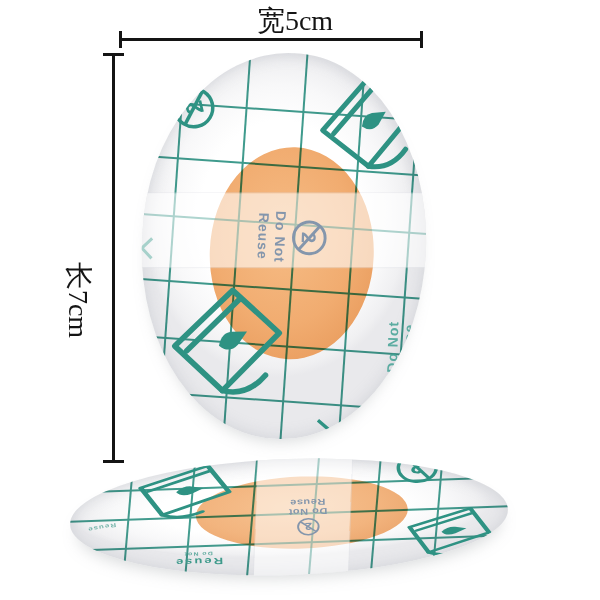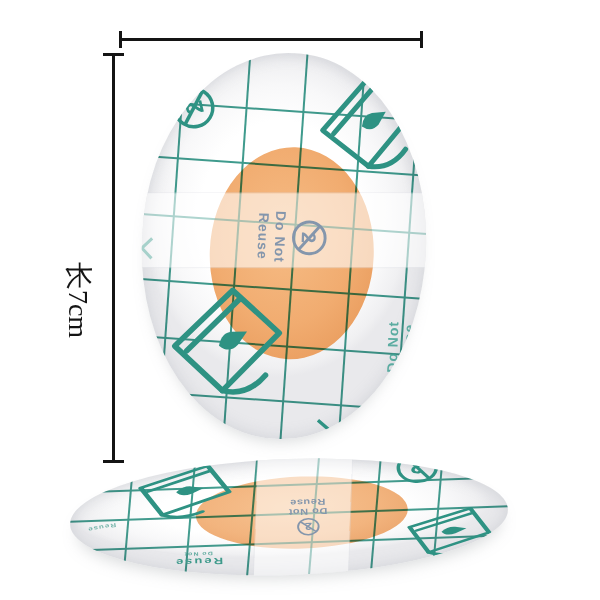--- a/index.html
+++ b/index.html
@@ -80,20 +80,21 @@
       <path d="M-42,-20 L28,-36 L44,18 L-26,36 Z"></path>
       <path d="M-35,-11 L29,-26"></path>
       <path d="M-26,36 Q-10,52 14,44"></path>
       <path d="M-8,0 q8,-9 16,-5 l12,7 -13,6 q-11,3 -15,-8 z" fill="#2E9283" stroke="none"></path>
     </g>
   </defs>
 </svg>
 
 <div class="stage">
 
+  <div class="dim-label dim-label-top">宽5cm</div>
   <div class="dim dim-h-line"></div>
   <div class="dim dim-h-tick-l"></div>
   <div class="dim dim-h-tick-r"></div>
 
   <div class="dim-label dim-label-left">长7cm</div>
   <div class="dim dim-v-line"></div>
   <div class="dim dim-v-tick-t"></div>
   <div class="dim dim-v-tick-b"></div>
 
   <div class="patch patch-main">

